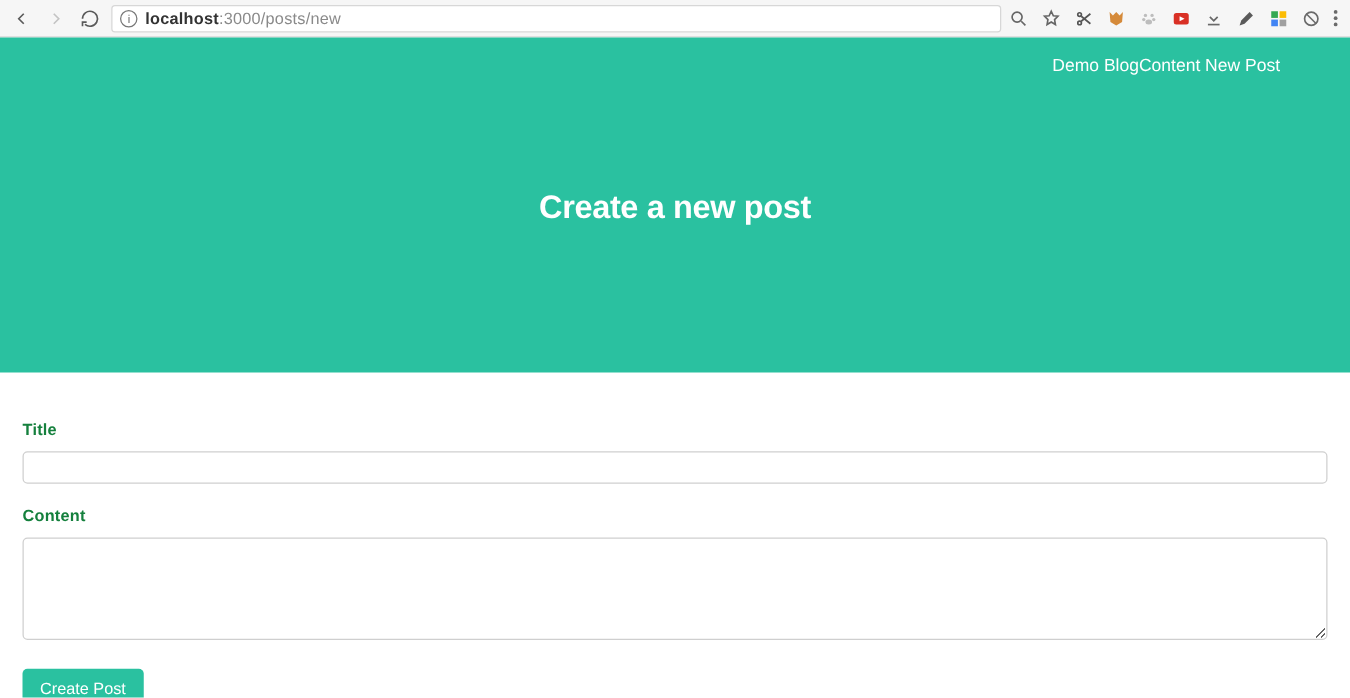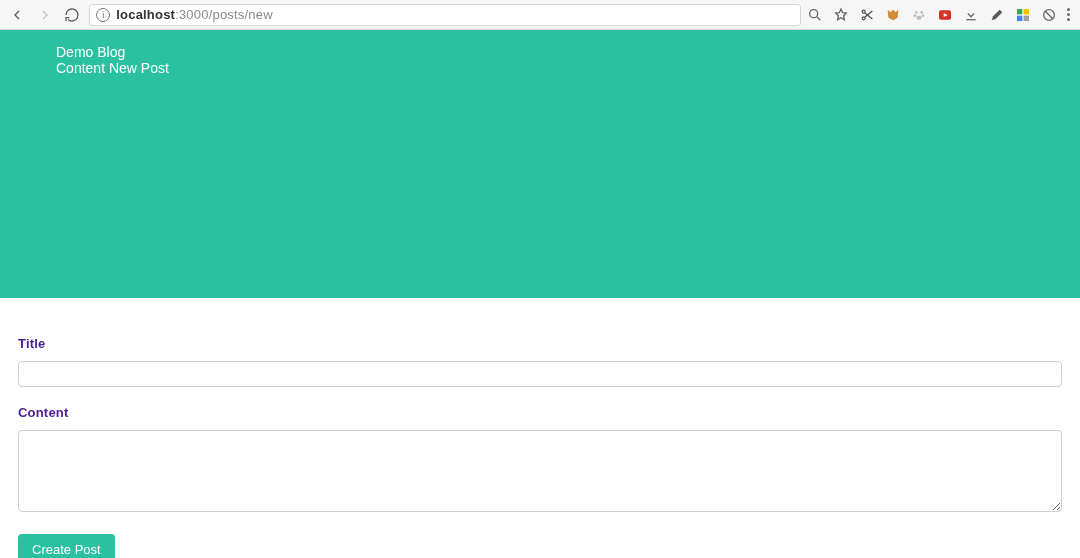--- a/index.html
+++ b/index.html
@@ -76,41 +76,40 @@
       background: #2ac1a0;
       height: 268px;
       position: relative;
       color: #fff;
     }
     .hero-nav {
       display: flex;
       justify-content: flex-end;
       padding: 14px 56px 0 56px;
       font-size: 14px;
-      flex-direction: column;
     }
     .hero-nav a { color: #fff; text-decoration: none; }
     .hero-title {
       position: absolute;
       top: 50%;
       left: 50%;
       transform: translate(-50%, -44%);
       font-size: 26px;
       font-weight: 700;
       letter-spacing: -0.3px;
     }
 
     
     .form-area {
       padding: 38px 18px 0 18px;
     }
     .form-label {
       font-size: 13px;
       font-weight: 600;
-      color: #4c1d95;
+      color: #15803d;
       margin-bottom: 10px;
       letter-spacing: .2px;
     }
     .text-input, .textarea-input {
       width: 100%;
       border: 1px solid #cfcfcf;
       border-radius: 4px;
       background: #fff;
       font-size: 13px;
       padding: 5px 8px;
@@ -224,20 +223,21 @@
         <span></span>
     </div>
   </div>
 </div>
 
 <div class="hero">
   <div class="hero-nav">
     <a href="#">Demo Blog</a>
     <a href="#">Content New Post</a>
   </div>
+  <div class="hero-title">Create a new post</div>
 </div>
 
 <div class="form-area">
   <div class="form-group">
     <div class="form-label">Title</div>
     <input type="text" class="text-input" value="" style="">
   </div>
   <div class="form-group">
     <div class="form-label">Content</div>
     <textarea class="textarea-input" style=""></textarea>

